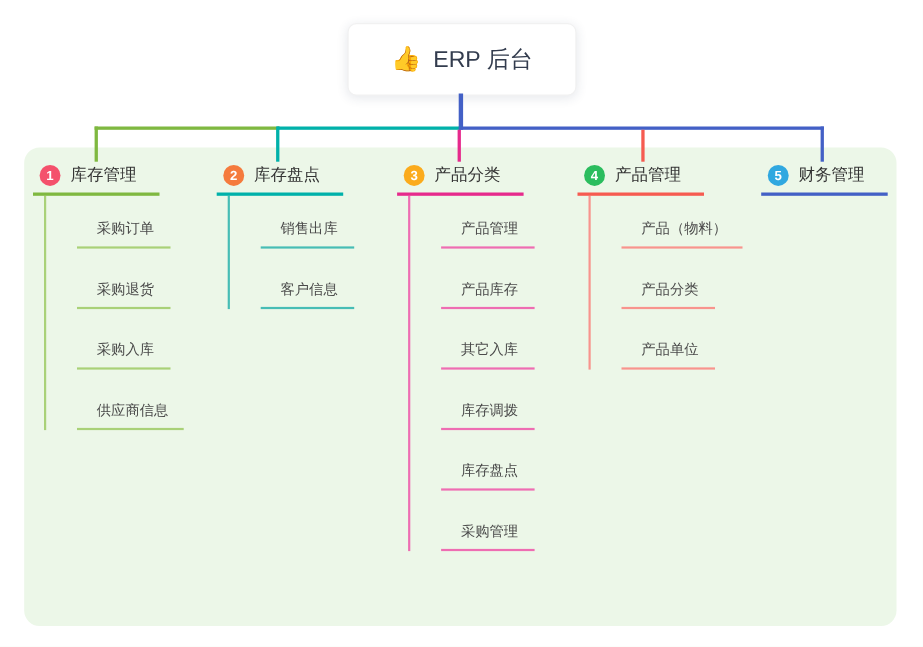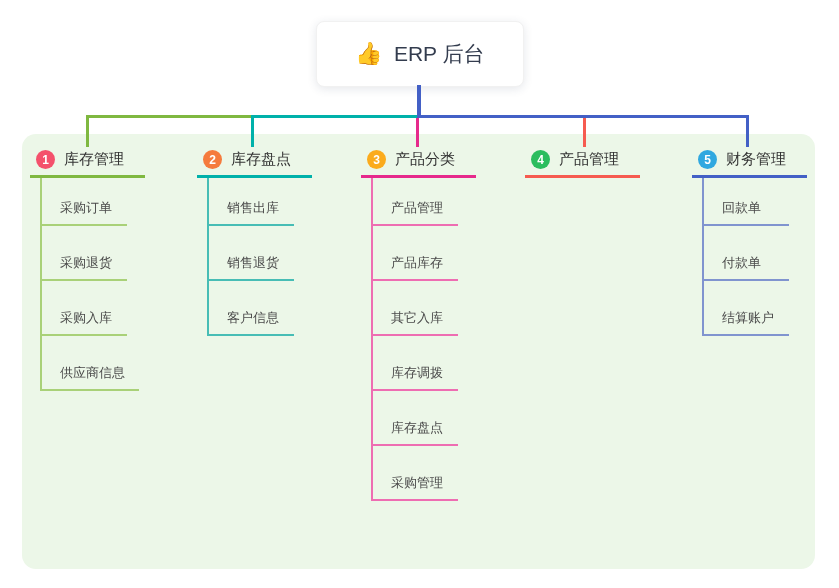--- a/index.html
+++ b/index.html
@@ -33,20 +33,21 @@
     min-width:89px;
   }
   .badge{
     width:19px;height:19px;border-radius:50%;flex:0 0 19px;
     display:flex;align-items:center;justify-content:center;
     color:#ffffff;font-size:12px;font-weight:700;background:#999;
   }
   .children{
     margin-left:10px;width:max-content;
     border-left:2px solid var(--cl);
+    padding-left:28px;
   }
   .child{
     box-sizing:border-box;height:55px;min-width:85px;width:max-content;
     display:flex;align-items:flex-end;
     padding:0 14px 7px 18px;
     border-bottom:2px solid var(--cl);
     font-size:13px;color:#4a4a4a;cursor:pointer;
   }
   .child:first-child{height:48px;}
 </style>
@@ -95,23 +96,20 @@
   <div class="branch" style="left: 197px; --c: #00b1aa; --cl: #47bdb5;">
     <div class="topic">
       <span class="badge" style="background: rgb(245, 123, 61);">2</span>
       <span class="topic-label">库存盘点</span>
     </div>
     <div class="children">
         <div class="child">
           <span>销售出库</span>
         </div>
         <div class="child">
-          <span>销售退货</span>
-        </div>
-        <div class="child">
           <span>客户信息</span>
         </div>
       </div>
   </div>
 
   <div class="branch" style="left: 361px; --c: #e62a8c; --cl: #ee6db2;">
     <div class="topic">
       <span class="badge" style="background: rgb(251, 171, 28);">3</span>
       <span class="topic-label">产品分类</span>
     </div>
@@ -135,32 +133,32 @@
           <span>采购管理</span>
         </div>
       </div>
   </div>
 
   <div class="branch" style="left: 525px; --c: #f65b50; --cl: #f8948d;">
     <div class="topic">
       <span class="badge" style="background: rgb(43, 189, 94);">4</span>
       <span class="topic-label">产品管理</span>
     </div>
+    <div class="children">
+        <div class="child">
+          <span>产品（物料）</span>
+        </div>
+        <div class="child">
+          <span>产品分类</span>
+        </div>
+        <div class="child">
+          <span>产品单位</span>
+        </div>
+      </div>
   </div>
 
   <div class="branch" style="left: 692px; --c: #4360c6; --cl: #8094cf;">
     <div class="topic">
       <span class="badge" style="background: rgb(48, 168, 224);">5</span>
       <span class="topic-label">财务管理</span>
     </div>
-    <div class="children">
-        <div class="child">
-          <span>回款单</span>
-        </div>
-        <div class="child">
-          <span>付款单</span>
-        </div>
-        <div class="child">
-          <span>结算账户</span>
-        </div>
-      </div>
   </div>
 </div>
 
 </body></html>

